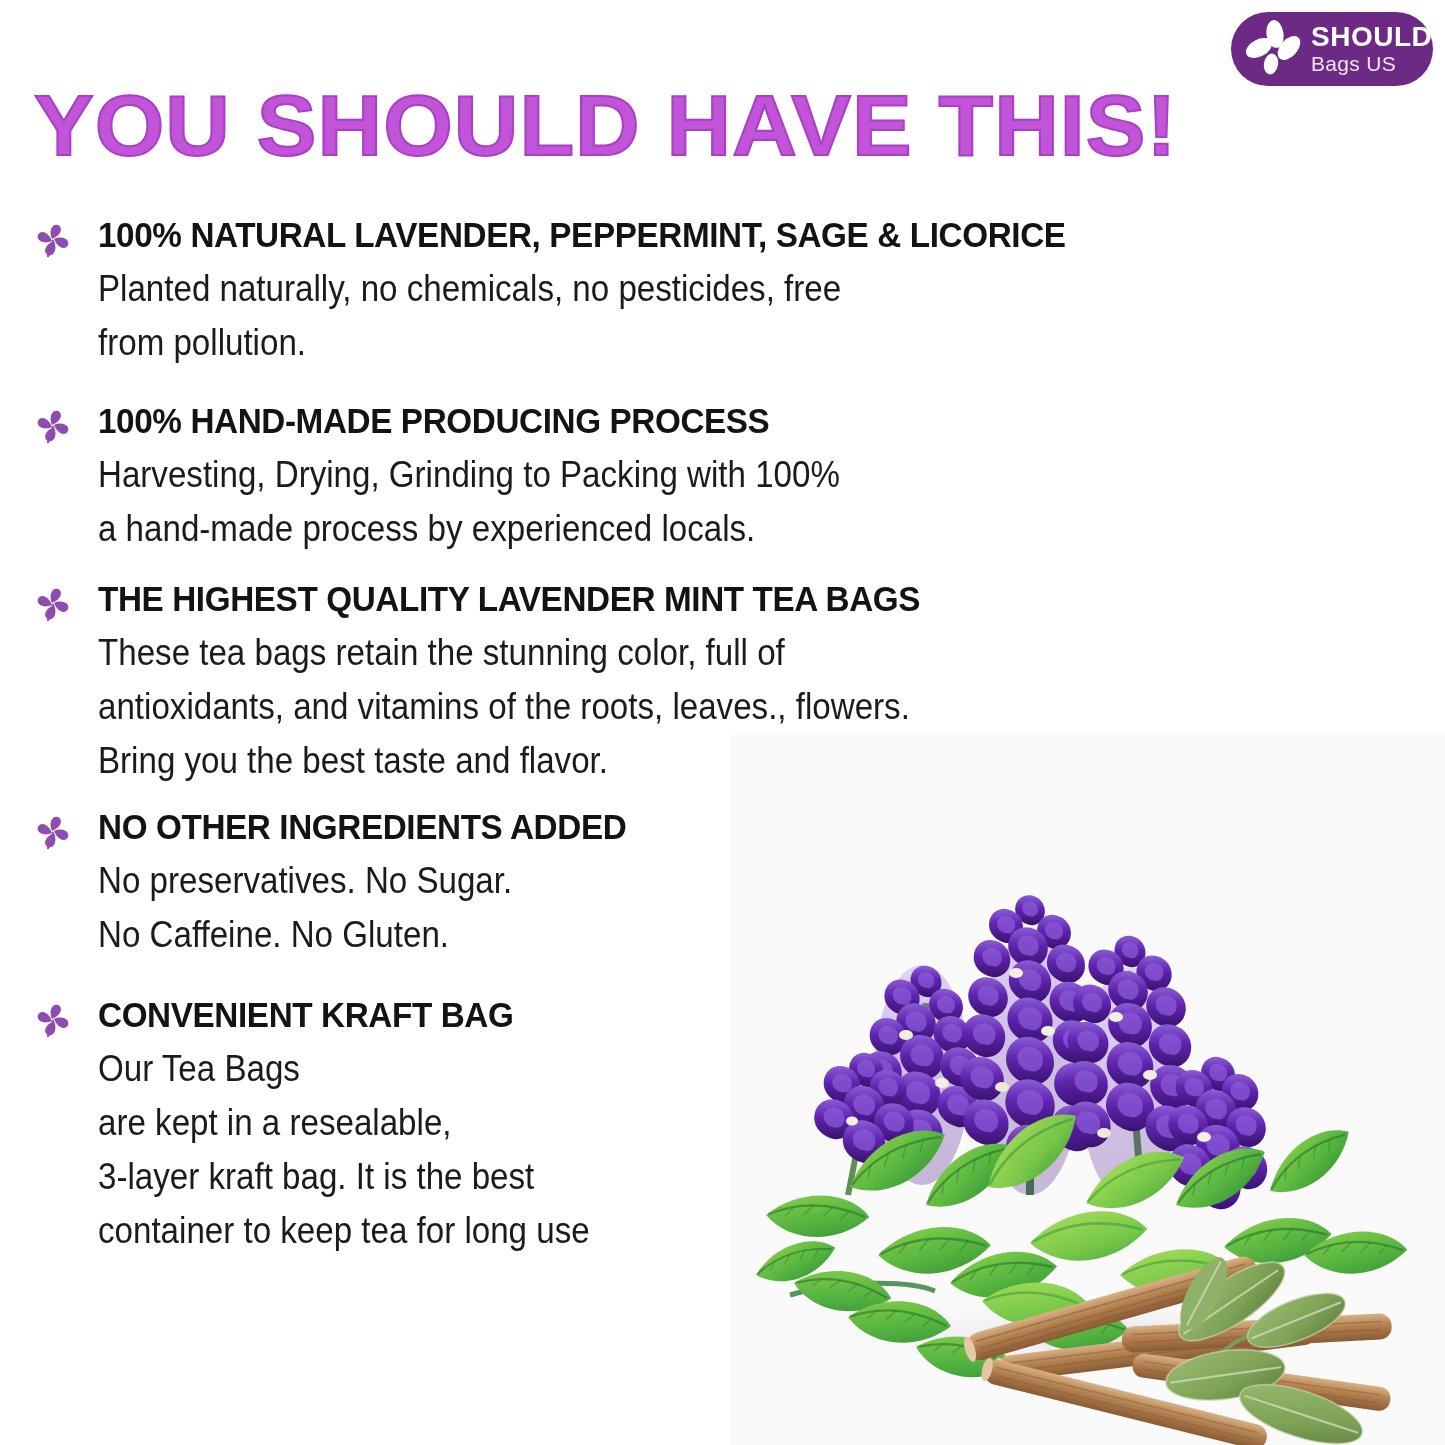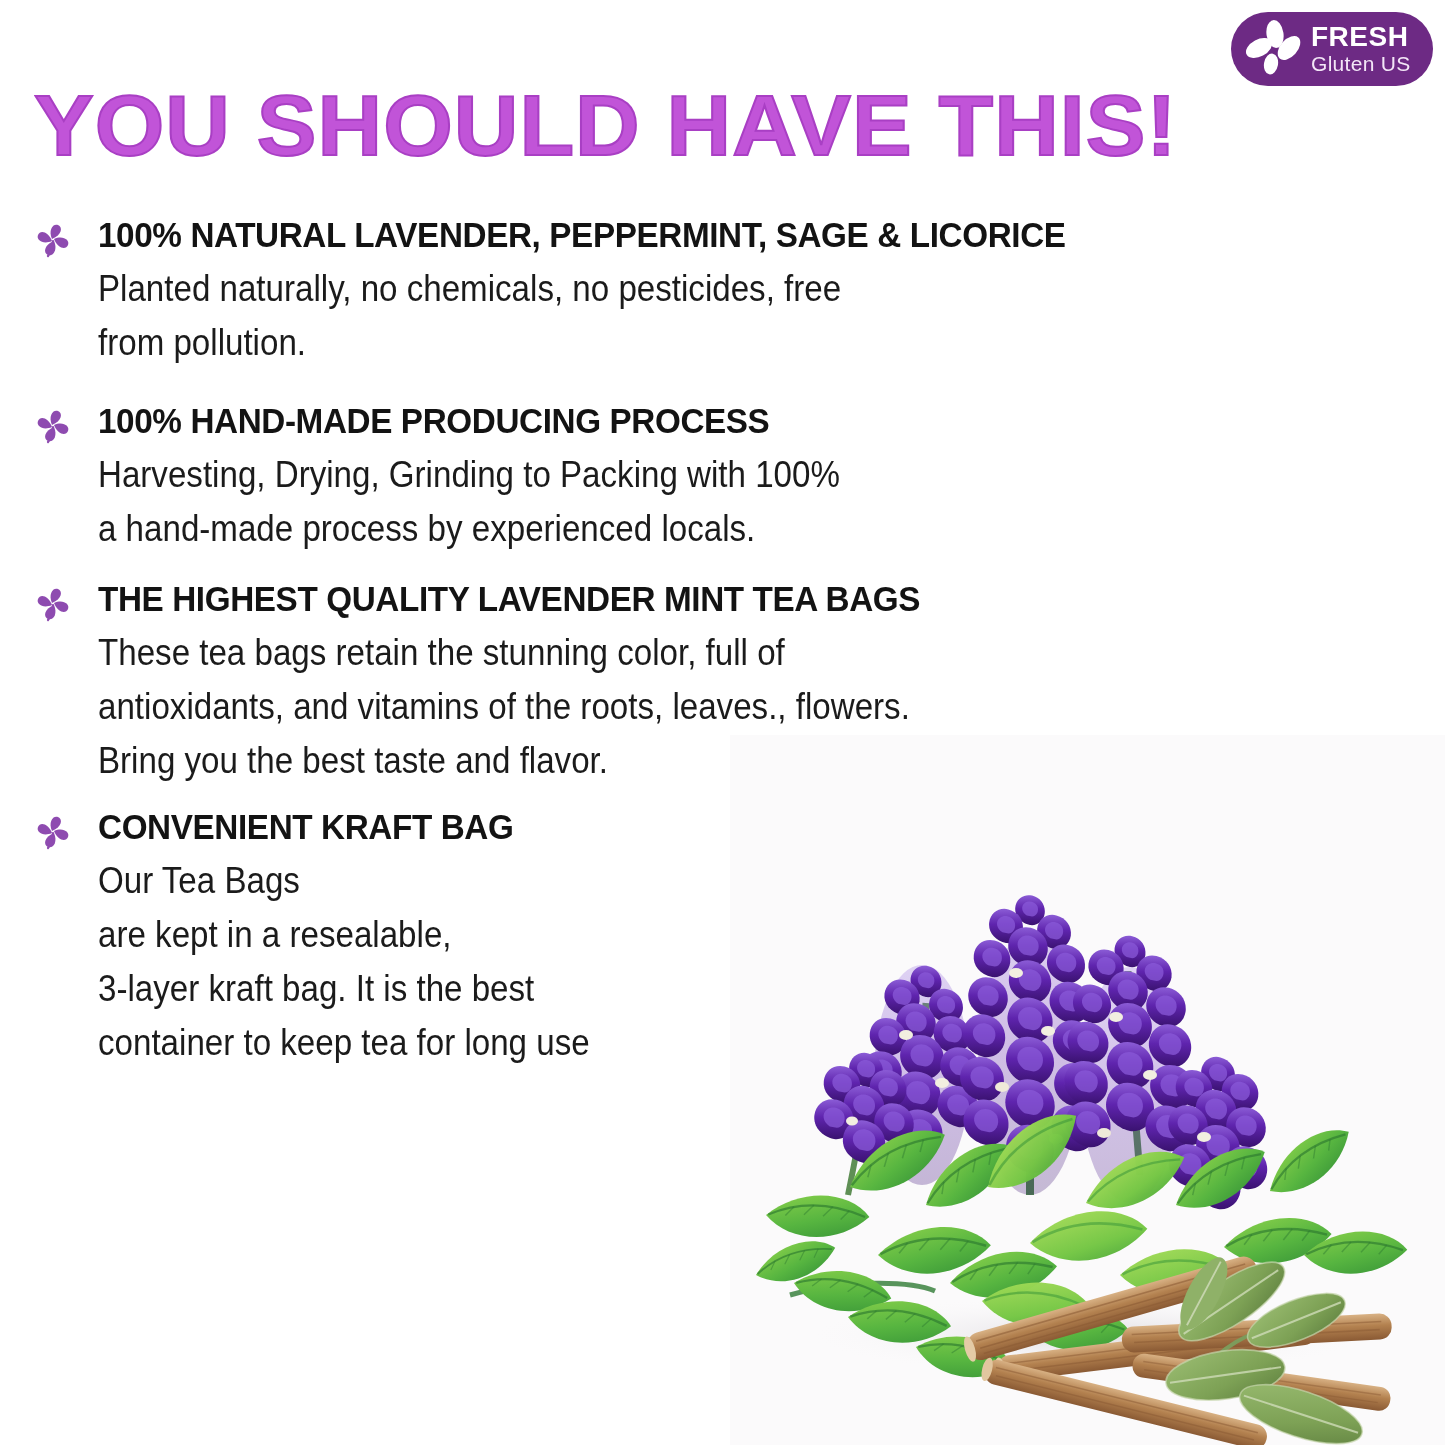--- a/index.html
+++ b/index.html
@@ -157,22 +157,22 @@
       <svg viewBox="0 0 62 62" xmlns="http://www.w3.org/2000/svg" aria-hidden="true">
         <g fill="#ffffff">
           <ellipse cx="32" cy="16" rx="8.5" ry="14" transform="rotate(-8 32 16)"></ellipse>
           <ellipse cx="16" cy="30" rx="14" ry="8.5" transform="rotate(-28 16 30)"></ellipse>
           <ellipse cx="46" cy="30" rx="8.5" ry="14" transform="rotate(42 46 30)"></ellipse>
           <ellipse cx="28" cy="46" rx="7" ry="10.5" transform="rotate(10 28 46)"></ellipse>
         </g>
       </svg>
     </div>
     <div class="brand-text">
-      <span class="brand-fresh">FRESH</span>
-      <span class="brand-drink">Gluten US</span>
+      <span class="brand-fresh">SHOULD</span>
+      <span class="brand-drink">Bags US</span>
     </div>
   </div>
 
   <div class="headline">YOU SHOULD HAVE THIS!</div>
 
   <div class="features">
 
     <div class="feature" id="feat-0">
       <span class="clover-icon">
         <svg viewBox="0 0 46 46" xmlns="http://www.w3.org/2000/svg" aria-hidden="true">
@@ -224,20 +224,38 @@
         </svg>
       </span>
       <div class="feature-title">THE HIGHEST QUALITY LAVENDER MINT TEA BAGS</div>
       <div class="feature-body">
         <div>These tea bags retain the stunning color, full of</div>
         <div>antioxidants, and vitamins of the roots, leaves., flowers.</div>
         <div>Bring you the best taste and flavor.</div>
       </div>
     </div>
 
+    <div class="feature" id="feat-3">
+      <span class="clover-icon">
+        <svg viewBox="0 0 46 46" xmlns="http://www.w3.org/2000/svg" aria-hidden="true">
+          <g fill="#8e4bb0">
+            <path d="M22 21C18 12 23 5 28 7c5 2 4 10-6 14z"></path>
+            <path d="M24 21c9-4 16 1 14 6-2 5-10 4-14-6z"></path>
+            <path d="M24 23c4 9-1 16-6 14-5-2-4-10 6-14z"></path>
+            <path d="M22 23c-9 4-16-1-14-6 2-5 10-4 14 6z"></path>
+          </g>
+          <path d="M23 23c0 7-2 11-5 15" stroke="#8e4bb0" stroke-width="2.2" fill="none" stroke-linecap="round"></path>
+        </svg>
+      </span>
+      <div class="feature-title">NO OTHER INGREDIENTS ADDED</div>
+      <div class="feature-body">
+        <div>No preservatives. No Sugar.</div>
+        <div>No Caffeine. No Gluten.</div>
+      </div>
+    </div>
 
     <div class="feature" id="feat-4">
       <span class="clover-icon">
         <svg viewBox="0 0 46 46" xmlns="http://www.w3.org/2000/svg" aria-hidden="true">
           <g fill="#8e4bb0">
             <path d="M22 21C18 12 23 5 28 7c5 2 4 10-6 14z"></path>
             <path d="M24 21c9-4 16 1 14 6-2 5-10 4-14-6z"></path>
             <path d="M24 23c4 9-1 16-6 14-5-2-4-10 6-14z"></path>
             <path d="M22 23c-9 4-16-1-14-6 2-5 10-4 14 6z"></path>
           </g>

